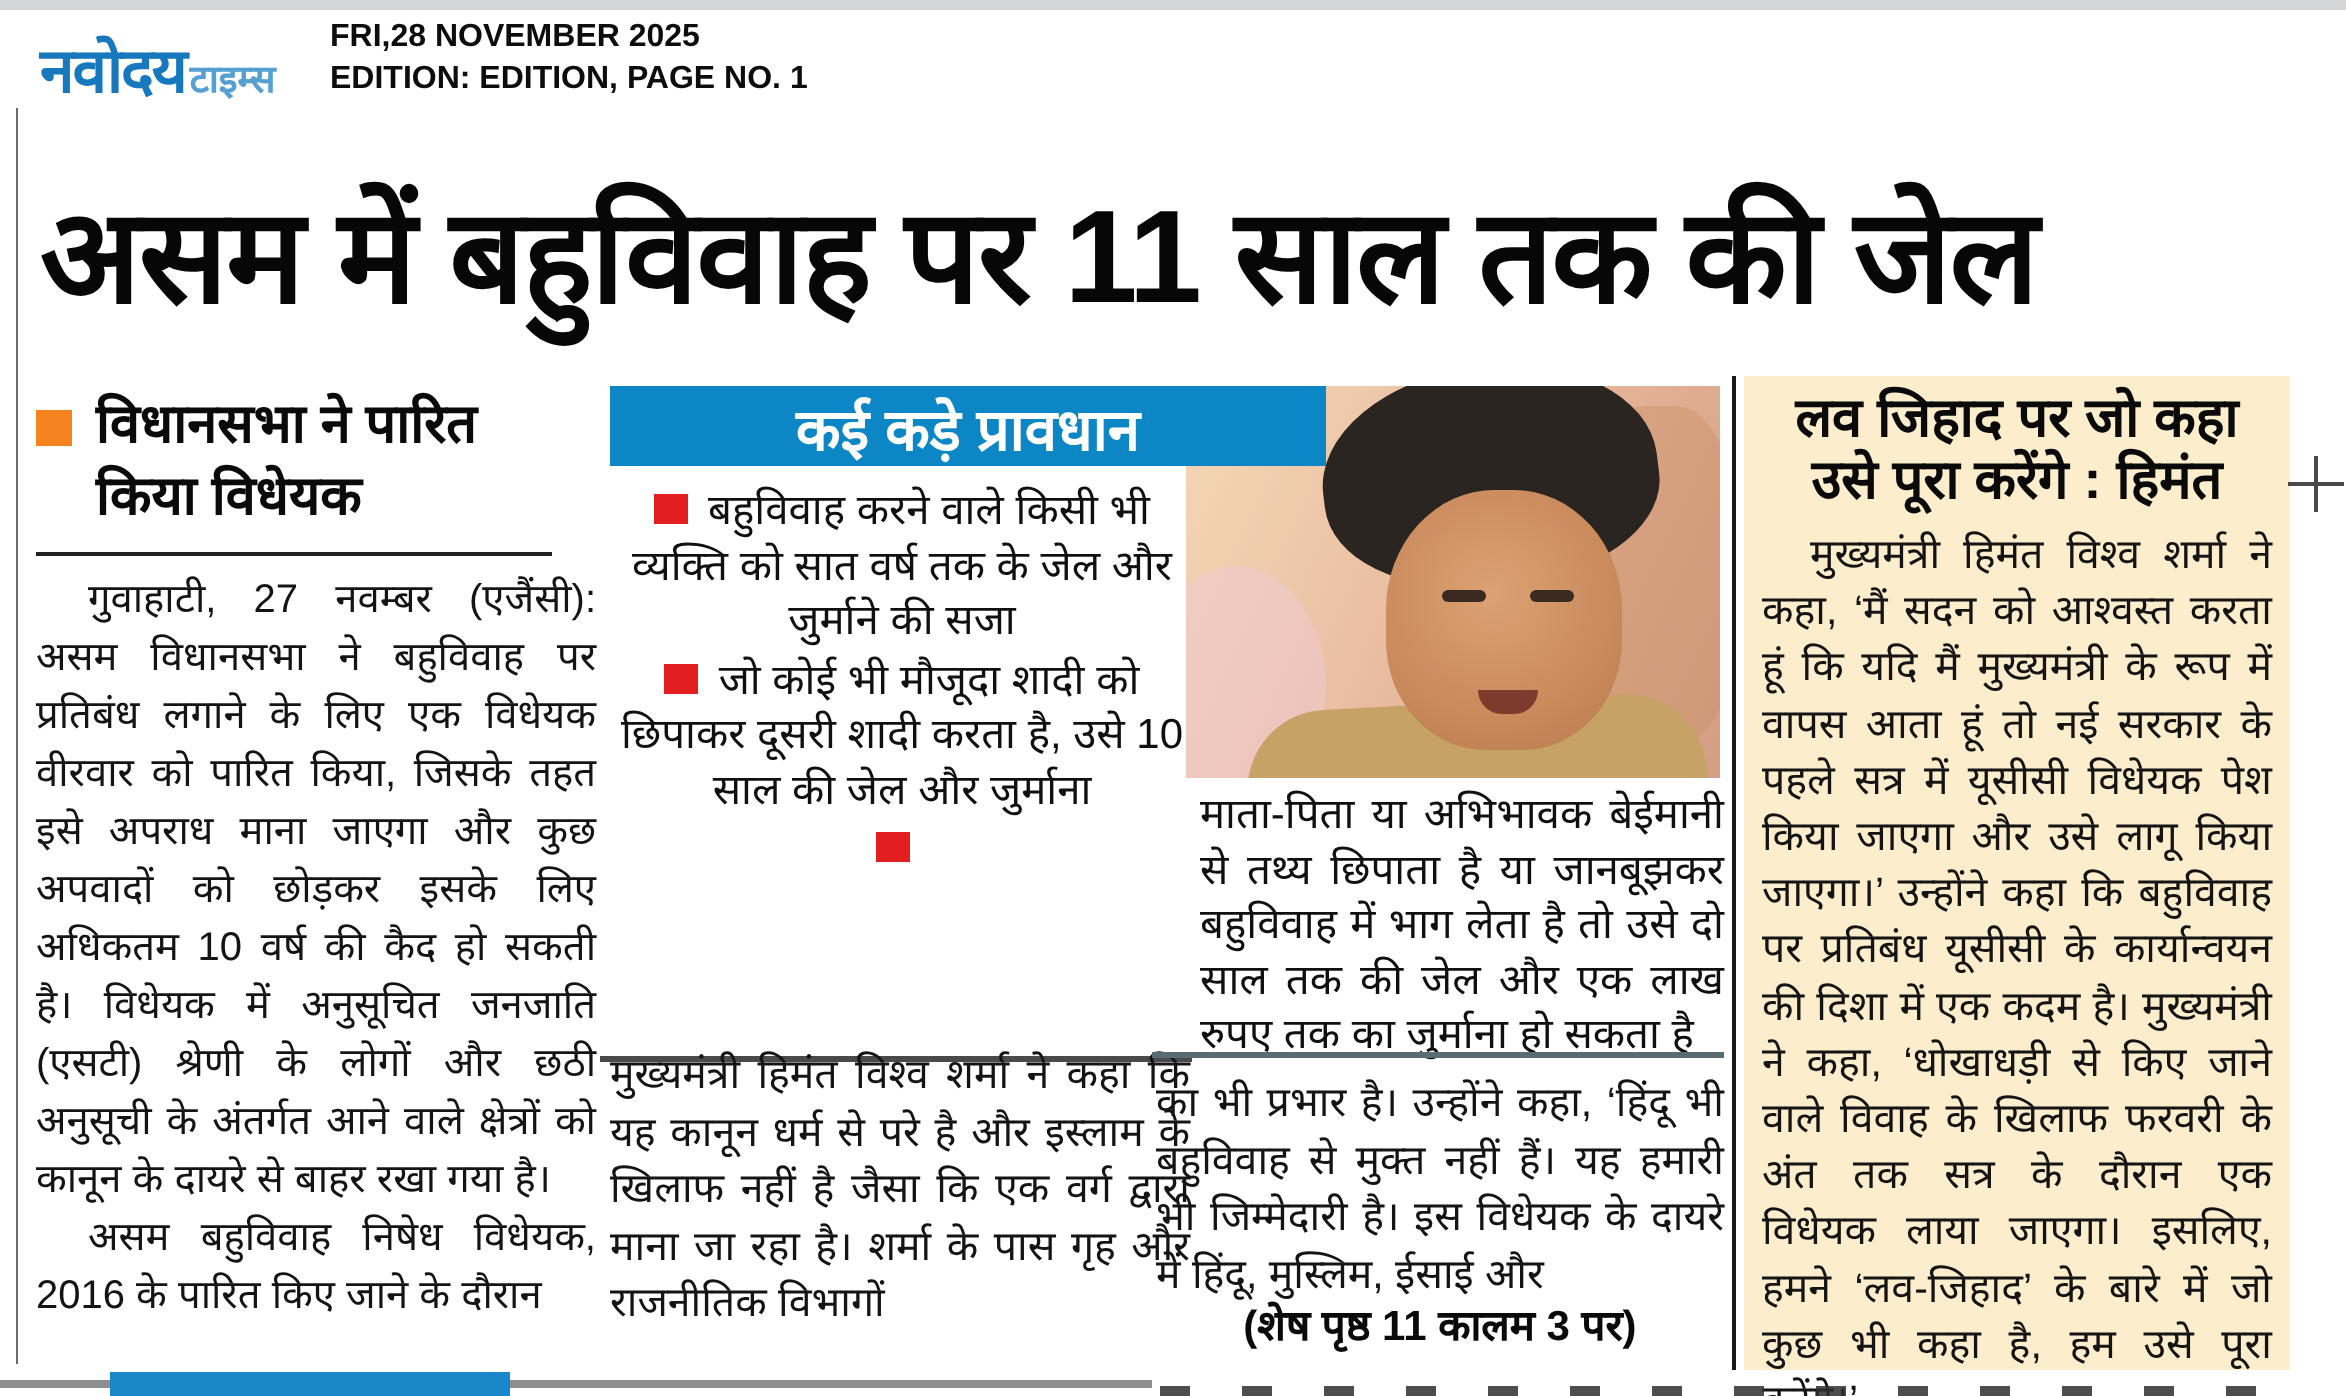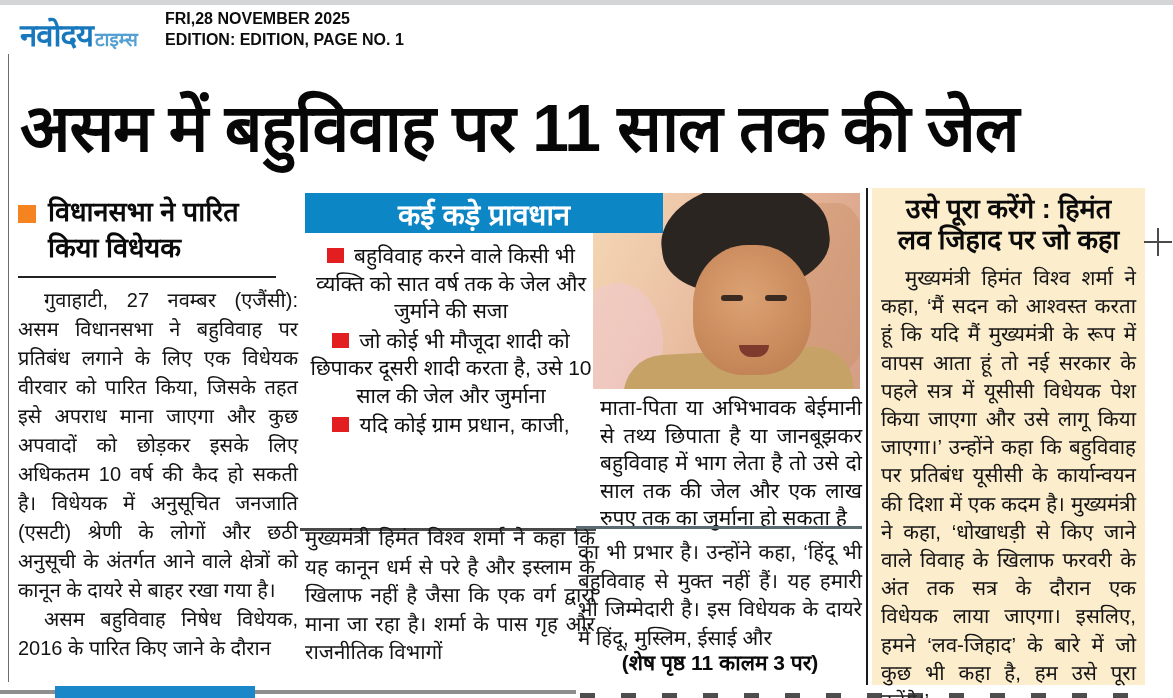--- a/index.html
+++ b/index.html
@@ -144,21 +144,21 @@
   </div>
 
   <div class="abs col2">
     <div class="bullet">
       <span class="sq-red"></span><span>बहुविवाह करने वाले किसी भी व्यक्ति को सात वर्ष तक के जेल और जुर्माने की सजा</span>
     </div>
     <div class="bullet">
       <span class="sq-red"></span><span>जो कोई भी मौजूदा शादी को छिपाकर दूसरी शादी करता है, उसे 10 साल की जेल और जुर्माना</span>
     </div>
     <div class="bullet">
-      <span class="sq-red"></span><span>यदि कोई ग्राम प्रधान, काजी,</span>
+      <span class="sq-red"></span>
     </div>
   </div>
 
   <div class="abs divider-col2"></div>
 
   <div class="abs col2-body">
     <div class="bodytext">मुख्यमंत्री हिमंत विश्व शर्मा ने कहा कि यह कानून धर्म से परे है और इस्लाम के खिलाफ नहीं है जैसा कि एक वर्ग द्वारा माना जा रहा है। शर्मा के पास गृह और राजनीतिक विभागों</div>
   </div>
 
   <div class="abs col3">
@@ -170,22 +170,22 @@
   <div class="abs col3-body">
     <div class="bodytext">का भी प्रभार है। उन्होंने कहा, ‘हिंदू भी बहुविवाह से मुक्त नहीं हैं। यह हमारी भी जिम्मेदारी है। इस विधेयक के दायरे में हिंदू, मुस्लिम, ईसाई और</div>
   </div>
 
   <div class="abs cont-note">(शेष पृष्ठ 11 कालम 3 पर)</div>
 
   <div class="abs vrule"></div>
 
   <div class="abs yellow-box">
     <div class="yb-title">
+      <div>लव जिहाद पर जो कहा</div>
       <div>उसे पूरा करेंगे : हिमंत</div>
-      <div>लव जिहाद पर जो कहा</div>
     </div>
     <div class="yb-body">मुख्यमंत्री हिमंत विश्व शर्मा ने कहा, ‘मैं सदन को आश्वस्त करता हूं कि यदि मैं मुख्यमंत्री के रूप में वापस आता हूं तो नई सरकार के पहले सत्र में यूसीसी विधेयक पेश किया जाएगा और उसे लागू किया जाएगा।’ उन्होंने कहा कि बहुविवाह पर प्रतिबंध यूसीसी के कार्यान्वयन की दिशा में एक कदम है। मुख्यमंत्री ने कहा, ‘धोखाधड़ी से किए जाने वाले विवाह के खिलाफ फरवरी के अंत तक सत्र के दौरान एक विधेयक लाया जाएगा। इसलिए, हमने ‘लव-जिहाद’ के बारे में जो कुछ भी कहा है, हम उसे पूरा करेंगे।’</div>
   </div>
 
   <div class="abs plus-mark"></div>
 
   <div class="abs bottom-rule"></div>
   <div class="abs bottom-blue"></div>
   <div class="abs bottom-glyphs"></div>
 

